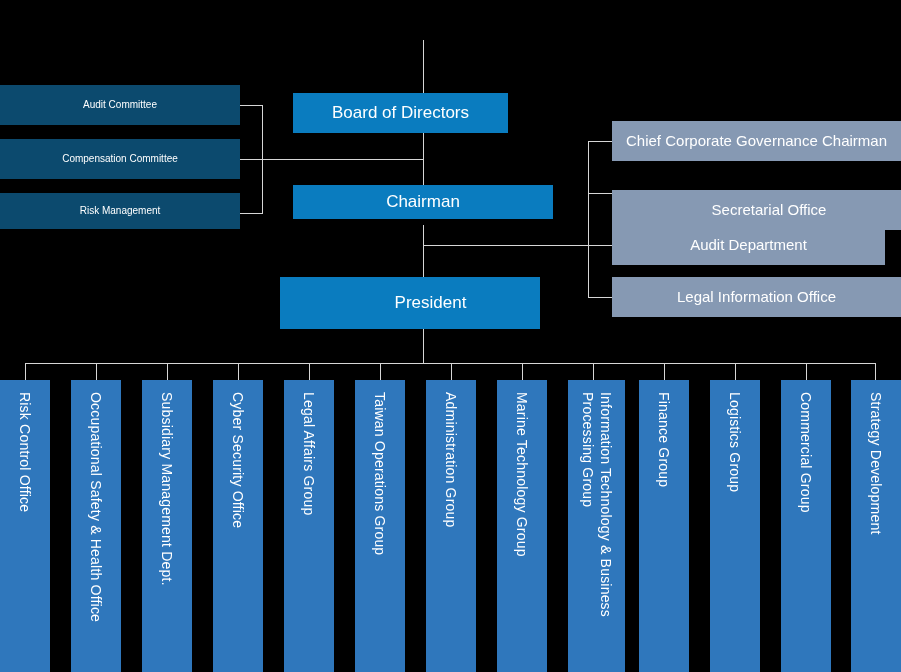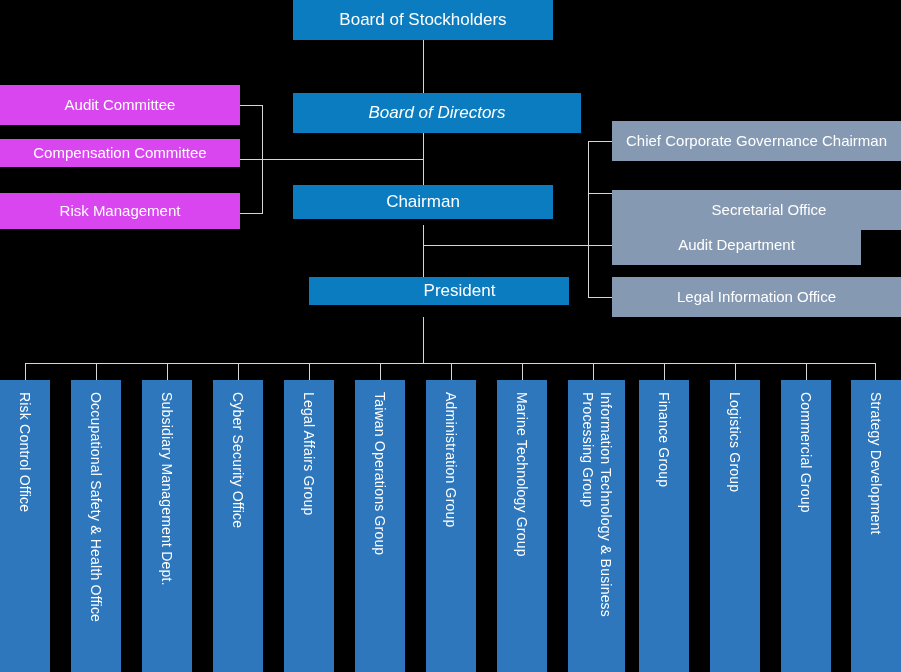--- a/index.html
+++ b/index.html
@@ -36,22 +36,22 @@
     text-align: center;
     box-sizing: border-box;
     line-height: 1.15;
   }
 
   .node.primary {
     background: #0a7cbf;
     font-size: 17px;
   }
   .node.committee {
-    background: #d946ef;
-    font-size: 15px;
+    background: #0c4a6e;
+    font-size: 10px;
   }
   .node.governance {
     background: #8699b3;
     font-size: 15px;
   }
 
   
   .col {
     position: absolute;
     background: #2f77bc;
@@ -117,57 +117,54 @@
   <div class="conn v" style="left:309px; top:363px; height:18px;"></div>
   <div class="conn v" style="left:380px; top:363px; height:18px;"></div>
   <div class="conn v" style="left:451px; top:363px; height:18px;"></div>
   <div class="conn v" style="left:522px; top:363px; height:18px;"></div>
   <div class="conn v" style="left:593px; top:363px; height:18px;"></div>
   <div class="conn v" style="left:664px; top:363px; height:18px;"></div>
   <div class="conn v" style="left:735px; top:363px; height:18px;"></div>
   <div class="conn v" style="left:806px; top:363px; height:18px;"></div>
   <div class="conn v" style="left:875px; top:363px; height:18px;"></div>
 
-  <div class="node primary" style="left:293px; top:0px; width:260px; height:40px;">
-    <span>Board of Stockholders</span>
-  </div>
-
-  <div class="node primary" style="left:293px; top:93px; width:288px; height:40px;font-style:italic;">
+
+  <div class="node primary" style="left:293px; top:93px; width:215px; height:40px;">
     <span>Board of Directors</span>
   </div>
 
   <div class="node primary" style="left:293px; top:185px; width:260px; height:34px;">
     <span>Chairman</span>
   </div>
 
-  <div class="node primary" style="left:309px; top:277px; width:260px; height:28px;padding-left:41px;">
+  <div class="node primary" style="left:280px; top:277px; width:260px; height:52px;padding-left:41px;">
     <span>President</span>
   </div>
 
   <div class="node committee" style="left:0px; top:85px; width:240px; height:40px;">
     <span>Audit Committee</span>
   </div>
 
-  <div class="node committee" style="left:0px; top:139px; width:240px; height:28px;">
+  <div class="node committee" style="left:0px; top:139px; width:240px; height:40px;">
     <span>Compensation Committee</span>
   </div>
 
   <div class="node committee" style="left:0px; top:193px; width:240px; height:36px;">
     <span>Risk Management</span>
   </div>
 
   <div class="node governance" style="left:612px; top:121px; width:289px; height:40px;">
     <span>Chief Corporate Governance Chairman</span>
   </div>
 
   <div class="node governance" style="left:612px; top:190px; width:314px; height:40px;">
     <span>Secretarial Office</span>
   </div>
 
-  <div class="node governance" style="left:612px; top:225px; width:249px; height:40px;">
+  <div class="node governance" style="left:612px; top:225px; width:273px; height:40px;">
     <span>Audit Department</span>
   </div>
 
   <div class="node governance" style="left:612px; top:277px; width:289px; height:40px;">
     <span>Legal Information Office</span>
   </div>
 
   <div class="col" style="left:0px;">
     <div class="col-label">
       <span>Risk Control Office</span>

